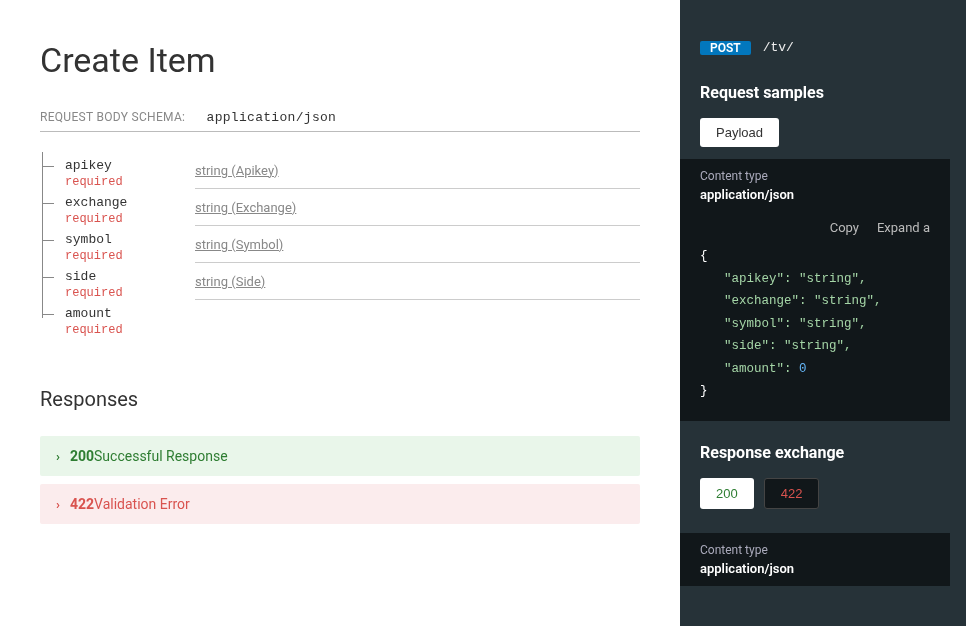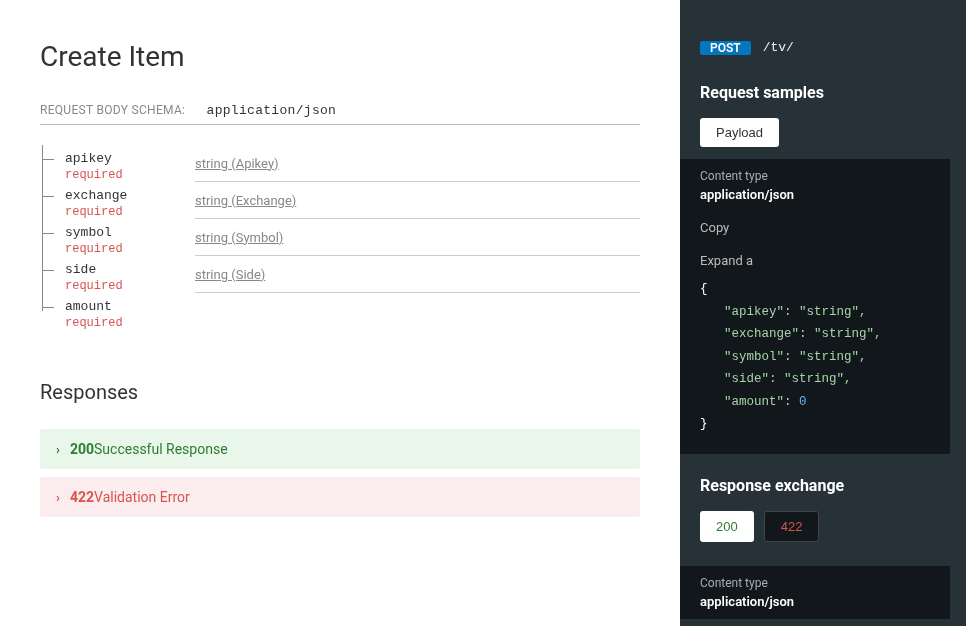--- a/index.html
+++ b/index.html
@@ -1,19 +1,19 @@
 <!DOCTYPE html>
 <html><head>
 <meta charset="utf-8">
 <style>
 * { margin: 0; padding: 0; box-sizing: border-box; }
 body { font-family: -apple-system, BlinkMacSystemFont, 'Segoe UI', Roboto, sans-serif; width: 966px; height: 626px; overflow: hidden; display: flex; }
 .left-panel { width: 680px; background: #fff; padding: 40px 40px 20px 40px; overflow-y: auto; }
 .right-panel { width: 286px; background: #263238; color: #fff; padding: 40px 0 20px 0; overflow: hidden; }
-.title { font-size: 28px; font-weight: 400; color: #333; margin-bottom: 30px; }
+.title { font-size: 34px; font-weight: 400; color: #333; margin-bottom: 30px; }
 .schema-header { font-size: 12px; color: #888; border-bottom: 1px solid #bbb; padding-bottom: 6px; margin-bottom: 20px; letter-spacing: 0.3px; }
 .schema-header .label { text-transform: uppercase; margin-right: 18px; }
 .schema-header .value { color: #333; font-family: 'Courier New', monospace; font-size: 13px; }
 .prop-row { display: flex; margin-bottom: 0; align-items: center; }
 .prop-name-col { width: 155px; position: relative; padding-left: 25px; padding-top: 2px;}
 .prop-name { font-family: 'Courier New', monospace; font-size: 13px; color: #333; }
 .prop-req { font-family: 'Courier New', monospace; font-size: 12px; color: #d9534f; display: block; margin-top: 2px; }
 .prop-desc-col { flex: 1; padding: 10px 0; border-bottom: 1px solid #ccc; color: #888; font-size: 13px; text-decoration: underline; }
 .prop-name-col::before { content: ""; position: absolute; left: 2px; top: 0; bottom: -18px; width: 1px; background: #888; }
 .prop-row:last-of-type .prop-name-col::before { bottom: auto; height: 15px; }
@@ -29,21 +29,21 @@
 .method-path { font-family: 'Courier New', monospace; font-size: 13px; color: #eee; }
 .samples-title { font-size: 16px; font-weight: 700; margin-bottom: 16px; }
 .tab-btn { background: #fff; color: #333; border: none; padding: 7px 16px; font-size: 13px; border-radius: 3px; margin-bottom: 12px; cursor: pointer; }
 .tab-btn.dark { background: #11171a; color: #d9534f; border: 1px solid #444; }
 .tab-btn.green { color: #2e7d32; }
 .tab-btn.red { color: #d9534f; }
 .sample-block { background: #11171a; margin: 0 16px 22px 0; }
 .ct-section { padding: 10px 20px 10px 20px; }
 .ct-label { font-size: 12px; color: #aab; margin-bottom: 4px; }
 .ct-value { font-size: 13px; color: #fff; font-weight: 600; }
-.code-actions { display: flex; justify-content: flex-end; gap: 18px; padding: 8px 20px 4px; font-size: 13px; color: #bbb; flex-direction: column; }
+.code-actions { display: flex; justify-content: flex-end; gap: 18px; padding: 8px 20px 4px; font-size: 13px; color: #bbb; }
 .code-actions span { cursor: pointer; }
 .code-block { font-family: 'Courier New', monospace; font-size: 12.5px; padding: 6px 20px 18px 20px; line-height: 1.8; }
 .tok-brace { color: #fff; }
 .tok-key { color: #a5d6a7; }
 .tok-str { color: #a5d6a7; }
 .tok-num { color: #64b5f6; }
 .tok-punct { color: #a5d6a7; }
 .tabs-row { display: flex; gap: 10px; margin-bottom: 12px; }
 </style>
 </head>

